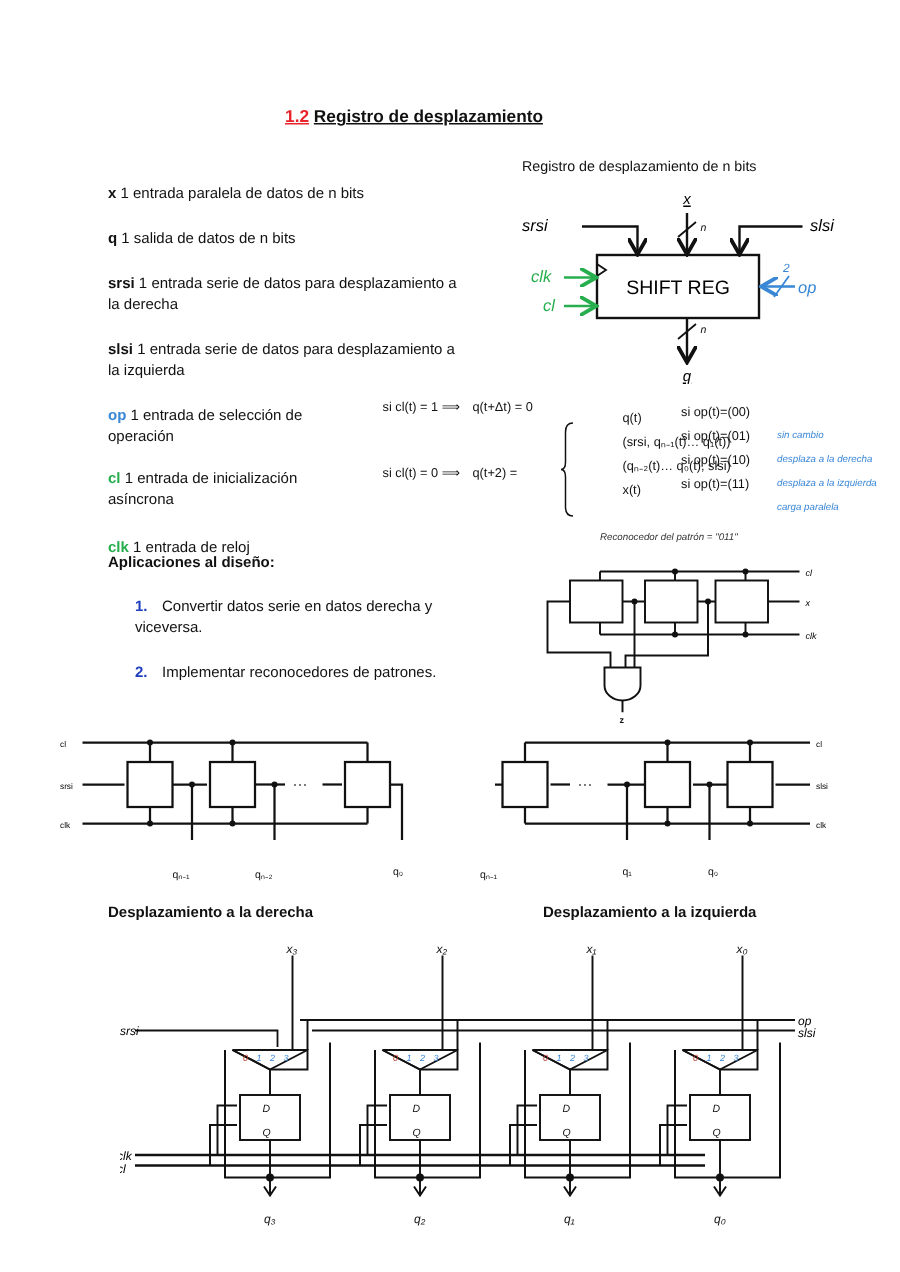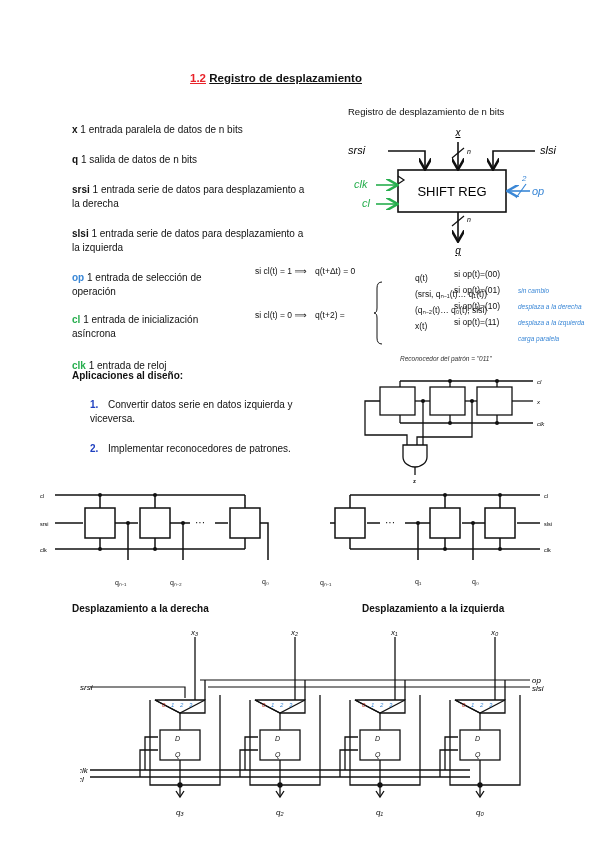--- a/index.html
+++ b/index.html
@@ -108,21 +108,21 @@
 </div>
 <div class="abs note" style="top:283px;left:518px;line-height:16px;">
   <div>sin cambio</div>
   <div>desplaza a la derecha</div>
   <div>desplaza a la izquierda</div>
   <div>carga paralela</div>
 </div>
 
 <div class="abs h2" style="top:370px;left:72px;">Aplicaciones al diseño:</div>
 <div class="abs li" style="top:398px;left:90px;">
-  <span class="n">1.</span><span>Convertir datos serie en datos izquierda y viceversa.</span>
+  <span class="n">1.</span><span>Convertir datos serie en datos derecha y viceversa.</span>
 </div>
 <div class="abs li" style="top:442px;left:90px;width:240px;">
   <span class="n">2.</span><span>Implementar reconocedores de patrones.</span>
 </div>
 
 <div class="abs" style="top:355px;left:400px;font-size:6.5px;font-style:italic;color:#333;">Reconocedor del patrón = "011"</div>
 <svg class="abs" style="top:365px;left:355px;" width="200" height="110">
   <g stroke="#111" fill="none" stroke-width="1.3">
     <line x1="45" y1="16" x2="178" y2="16"></line>
     <line x1="45" y1="16" x2="45" y2="22"></line>

